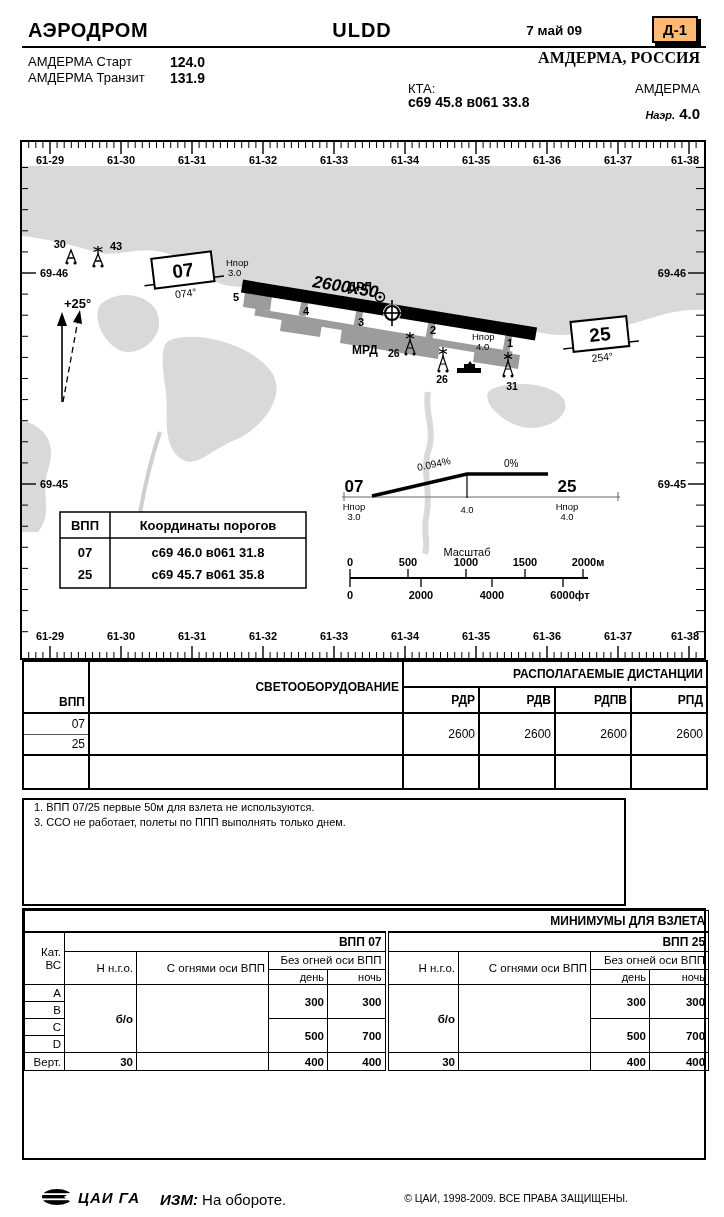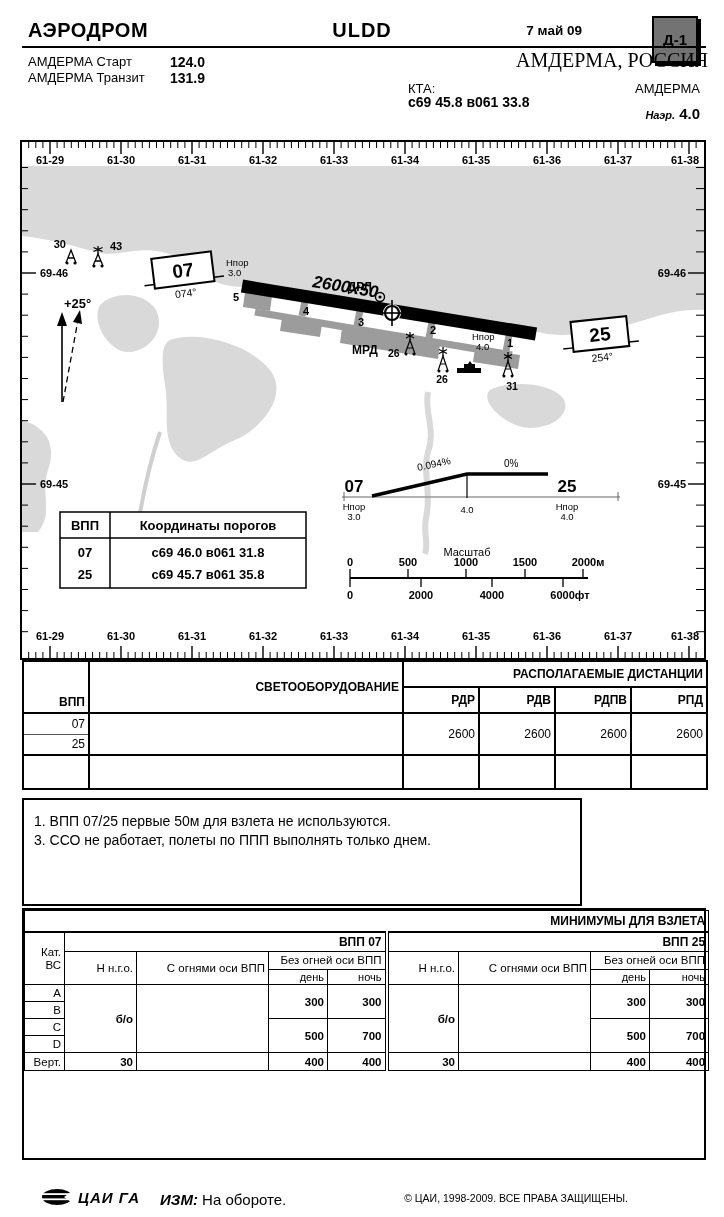--- a/index.html
+++ b/index.html
@@ -6,26 +6,26 @@
   body{
     width:724px;height:1217px;position:relative;background:#fff;color:#000;
     font-family:"Liberation Sans",sans-serif;overflow:hidden;
   }
   .abs{position:absolute}
   
   #doc-type{top:19px;left:28px;font-size:20px;font-weight:bold;letter-spacing:.5px}
   #icao{top:19px;left:50%;transform:translateX(-50%);font-size:20px;font-weight:bold;letter-spacing:1px}
   #date{top:23px;right:142px;font-size:13.5px;font-weight:bold}
   #page-id{top:16px;right:26px;border:2px solid #000;box-shadow:3px 3px 0 #000;
-           padding:13px 9px;font-size:15px;font-weight:bold;background:#737373}
+           padding:3px 9px;font-size:15px;font-weight:bold;background:#fdba74}
   #hdr-rule{top:46px;left:22px;width:684px;border-top:2px solid #000}
   .freq{left:28px;font-size:13px}
   .freq .fv{position:absolute;left:142px;font-weight:bold;font-size:14px;white-space:nowrap}
   #freq1{top:54px}#freq2{top:70px}
-  #city{top:49px;right:16px;font-family:"Liberation Serif",serif;font-weight:normal;font-size:20px}
+  #city{top:49px;right:24px;font-family:"Liberation Serif",serif;font-weight:bold;font-size:16px}
   #kta-label{top:81px;left:408px;font-size:13px}
   #kta-coords{top:94px;left:408px;font-size:14px;font-weight:bold}
   #airport-name{top:81px;right:24px;font-size:13px}
   #elev{top:105px;right:24px}
   #elev .el{font-style:italic;font-weight:bold;font-size:11px}
   #elev .ev{font-weight:bold;font-size:15px;margin-left:4px}
   
   #map-wrap{top:140px;left:20px;width:686px;height:520px}
   svg{font-family:"Liberation Sans",sans-serif}
   svg text{fill:#000}
@@ -33,22 +33,22 @@
   
   table{border-collapse:collapse}
   td{padding:0 3px;text-align:right;vertical-align:middle}
   #dist-table{top:660px;left:22px;width:684px}
   #dist-table table{width:684px;table-layout:fixed;font-size:12px}
   #dist-table td{border:2px solid #000}
   #dist-table .hd{font-weight:bold}
   #dist-table .rwyhd{vertical-align:bottom;padding-bottom:3px;font-weight:bold}
   #dist-table .thin-b{border-bottom:1px solid #555}
   #dist-table .thin-t{border-top:1px solid #555}
-  #notes-box{top:798px;left:22px;width:560px;height:108px;border:2px solid #000;box-sizing:border-box;
-             padding:12px 12px 0 10px;font-size:14px;line-height:1.36}
+  #notes-box{top:798px;left:22px;width:604px;height:108px;border:2px solid #000;box-sizing:border-box;
+             padding:0 12px 0 10px;font-size:11px;line-height:1.36}
   .note{padding-left:16px;text-indent:-16px}
   #min-box{top:908px;left:22px;width:684px;height:252px;border:2px solid #000;box-sizing:border-box}
   #min-box table{width:100%;table-layout:fixed;font-size:12px}
   #min-box td{border:1.5px solid #000}
   #min-box .ttl{font-weight:bold;border-bottom:2px solid #000;height:20px}
   #min-box .gh{font-weight:bold;height:18px}
   #min-box .sh{font-size:11.5px;line-height:1.05}
   #min-box .dn{font-size:11px;height:14px}
   #min-box .val{font-weight:bold}
   #min-box .cat{font-size:11.5px;line-height:1.1}

